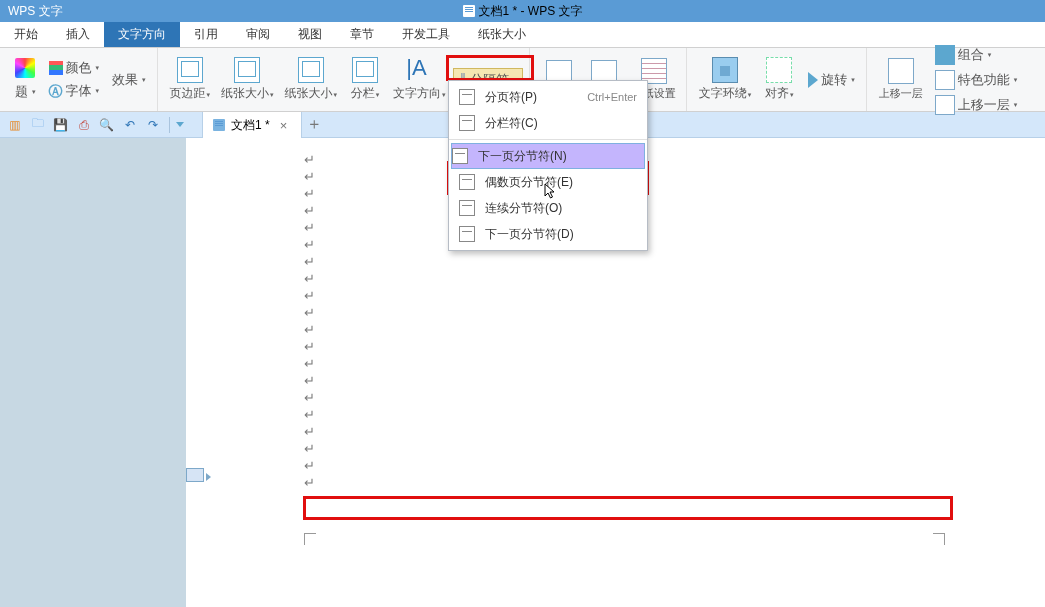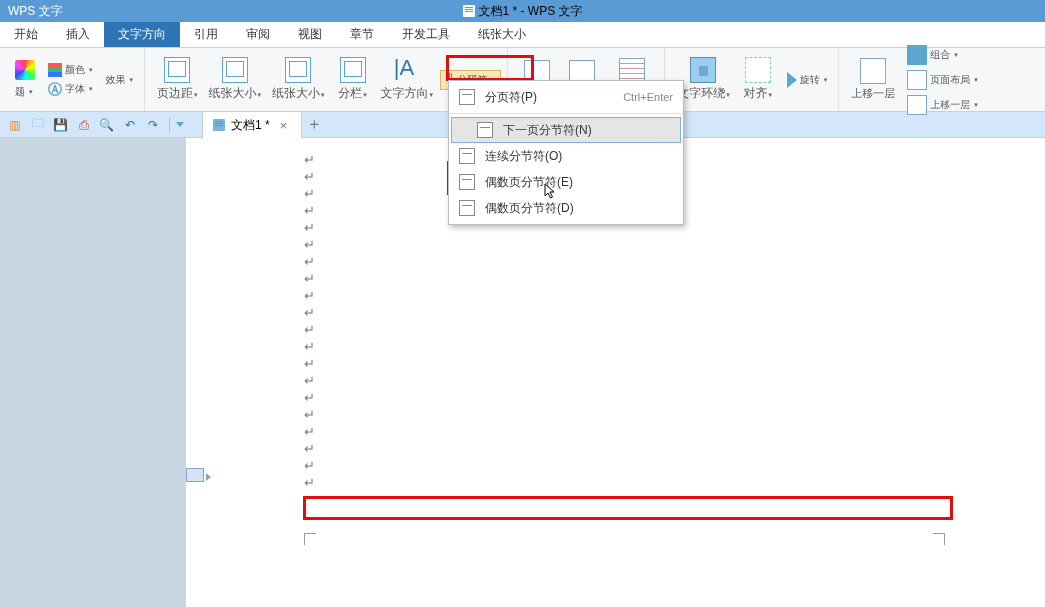--- a/index.html
+++ b/index.html
@@ -14,21 +14,21 @@
 .menubar{height:26px;background:#fff;display:flex;align-items:flex-start;border-bottom:1px solid #d0d0d0}
 .menubar .tab{padding:0 14px;height:100%;display:flex;align-items:center;color:#333;cursor:pointer}
 .menubar .tab.active{background:#2e75b6;color:#fff}
 
 .ribbon{height:64px;background:#f6f7f8;border-bottom:1px solid #d0d0d0;display:flex;align-items:center;padding:0 4px;gap:2px;position:relative}
 .rgrp{display:flex;align-items:center;gap:3px;padding:0 6px;height:100%;border-right:1px solid #e0e0e0}
 .rgrp:last-child{border-right:none}
 .rv{display:flex;flex-direction:column;align-items:center;justify-content:center;gap:2px;padding:2px 4px;cursor:pointer;min-width:42px}
 .rv .lbl{font-size:11px;color:#555;white-space:nowrap}
 .rhz{display:flex;align-items:center;gap:3px;padding:2px 5px;cursor:pointer}
-.rhz .lbl{font-size:10px;color:#555;white-space:nowrap}
+.rhz .lbl{font-size:13px;color:#555;white-space:nowrap}
 .rstack{display:flex;flex-direction:column;gap:1px}
 .ico{width:20px;height:20px;display:inline-block}
 .ico-lg{width:26px;height:26px}
 .dd{font-size:7px;color:#666;margin-left:1px}
 
 
 .rainbow{background:conic-gradient(#f44,#ff0,#4f4,#0ff,#44f,#f4f,#f44);border-radius:2px}
 
 .sheet{background:#fff;border:1px solid #5ca7cf}
 .sheet:after{content:"";display:block;margin:3px;border:1px solid #5ca7cf;height:60%}
@@ -52,23 +52,23 @@
 .docarea{flex:1;background:#fff;position:relative;overflow:hidden}
 .page{position:absolute;left:118px;top:14px;right:0;height:520px;background:#fff}
 .para{height:17px;width:10px;color:#7a7a7a;font-size:13px}
 .pg-tag{position:absolute;left:0;top:330px;width:18px;height:14px;background:#d6e4f5;border:1px solid #7da8c9;cursor:pointer}
 .pg-tag:after{content:"";position:absolute;right:-8px;top:4px;border-left:5px solid #7da8c9;border-top:4px solid transparent;border-bottom:4px solid transparent}
 
 
 .red-rect{position:absolute;border:3px solid #e10e0e;pointer-events:none}
 
 
-.ddmenu{position:absolute;left:448px;top:80px;width:236px;background:#fff;border:1px solid #b6bcc5;box-shadow:2px 3px 6px rgba(0,0,0,.25);padding:3px 0;z-index:50}
+.ddmenu{position:absolute;left:448px;top:80px;width:200px;background:#fff;border:1px solid #b6bcc5;box-shadow:2px 3px 6px rgba(0,0,0,.25);padding:3px 0;z-index:50}
 .ddrow{display:flex;align-items:center;height:26px;padding:0 10px;gap:10px;cursor:pointer}
-.ddrow.hot{background:#e5e5e5;border:1px solid #7fb0e0;margin-left:2px;margin-right:2px;padding:0 25px}
+.ddrow.hot{background:#c4b5fd;border:1px solid #7fb0e0;margin-left:2px;margin-right:2px;padding:0 0}
 .ddrow .mi{width:16px;height:16px;border:1px solid #888;background:#fff;display:inline-block;position:relative}
 .ddrow .mi:after{content:"";position:absolute;left:2px;right:2px;top:4px;border-top:1px solid #888}
 .ddrow .mt{flex:1;color:#333}
 .ddrow .sc{color:#888;font-size:11px}
 .ddsep{height:1px;background:#e0e0e0;margin:3px 0}
 
 .cursor-ptr{position:absolute;left:544px;top:183px;width:14px;height:18px;z-index:60;pointer-events:none}
 .cursor-ptr svg{width:100%;height:100%}
 
 
@@ -193,21 +193,21 @@
         <span class="lbl">上移一层</span>
       </div>
     <div class="rstack">
       <div class="rhz">
           <span class="ico i-blue"></span>
           <span class="lbl">组合</span>
           <span class="dd">▾</span>
         </div>
       <div class="rhz">
           <span class="ico squareOutline"></span>
-          <span class="lbl">页面布局</span>
+          <span class="lbl">特色功能</span>
           <span class="dd">▾</span>
         </div>
       <div class="rhz">
           <span class="ico squareOutline"></span>
           <span class="lbl">上移一层</span>
           <span class="dd">▾</span>
         </div>
     </div>
   </div>
 </div>
@@ -270,36 +270,40 @@
       </div>
     </div>
 </div>
 
 <div class="ddmenu">
     <div class="ddrow">
       <span class="mi"></span>
       <span class="mt">分页符(P)</span>
       <span class="sc">Ctrl+Enter</span>
     </div>
+    <div class="ddrow">
+      <span class="mi"></span>
+      <span class="mt">分栏符(C)</span>
+    </div>
     <div class="ddsep"></div>
     <div class="ddrow hot">
       <span class="mi"></span>
       <span class="mt">下一页分节符(N)</span>
     </div>
     <div class="ddrow">
       <span class="mi"></span>
+      <span class="mt">偶数页分节符(E)</span>
+    </div>
+    <div class="ddrow">
+      <span class="mi"></span>
       <span class="mt">连续分节符(O)</span>
     </div>
     <div class="ddrow">
       <span class="mi"></span>
-      <span class="mt">偶数页分节符(E)</span>
-    </div>
-    <div class="ddrow">
-      <span class="mi"></span>
-      <span class="mt">偶数页分节符(D)</span>
+      <span class="mt">下一页分节符(D)</span>
     </div>
   </div>
 
 <div class="red-rect" style="left:446px;top:55px;width:88px;height:26px"></div>
 <div class="red-rect" style="left:447px;top:161px;width:202px;height:34px"></div>
 <div class="red-rect" style="left:303px;top:496px;width:650px;height:24px"></div>
 
 <div class="cursor-ptr">
   <svg viewBox="0 0 14 18">
       <path d="M1 1 L1 13 L4 10 L6.5 15 L8.5 14 L6 9 L10 9 Z" fill="#fff" stroke="#000" stroke-width="1"></path>

